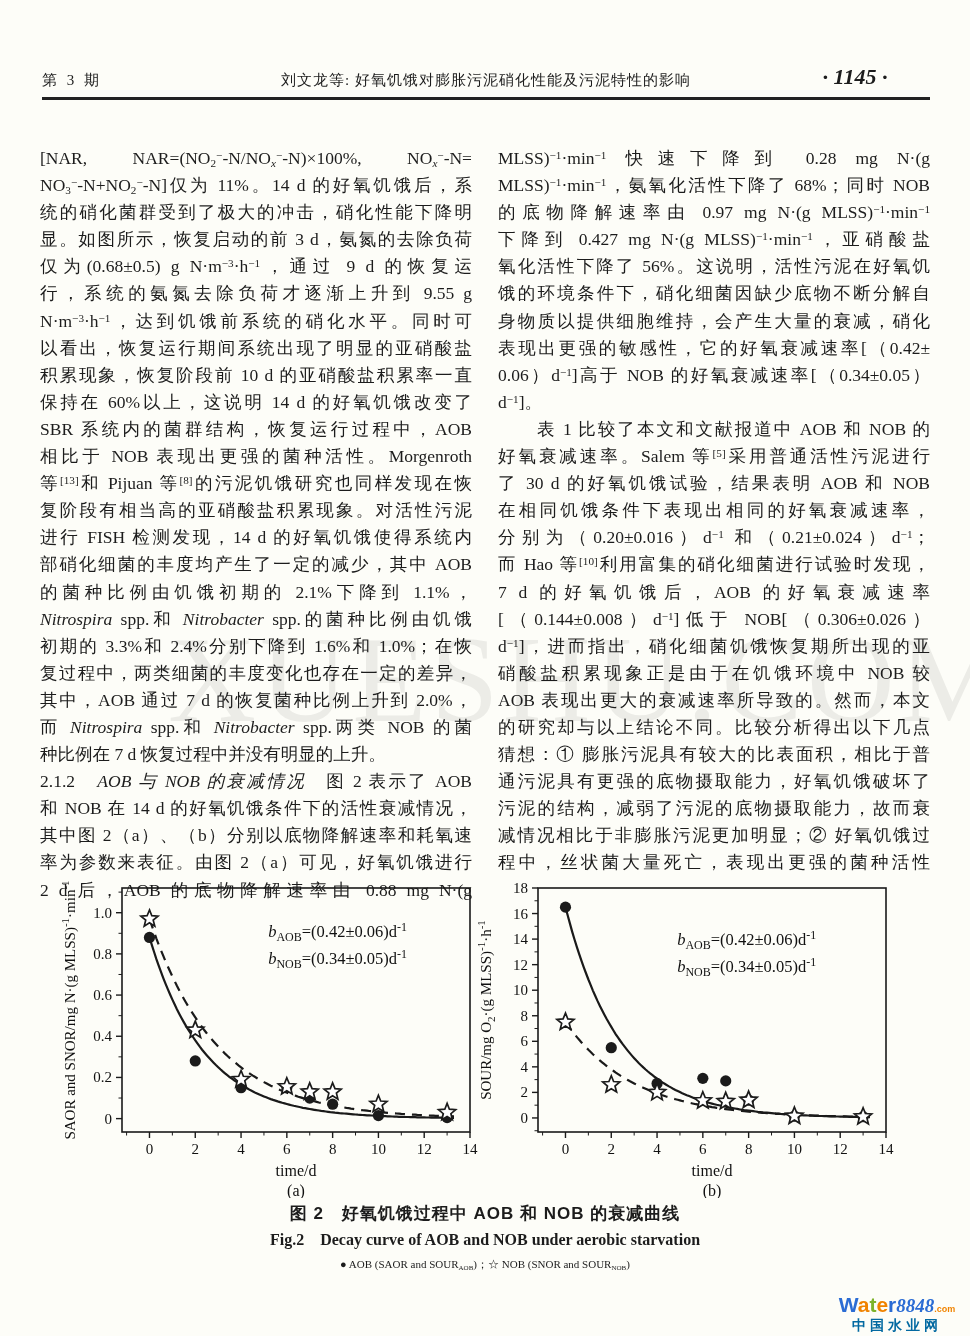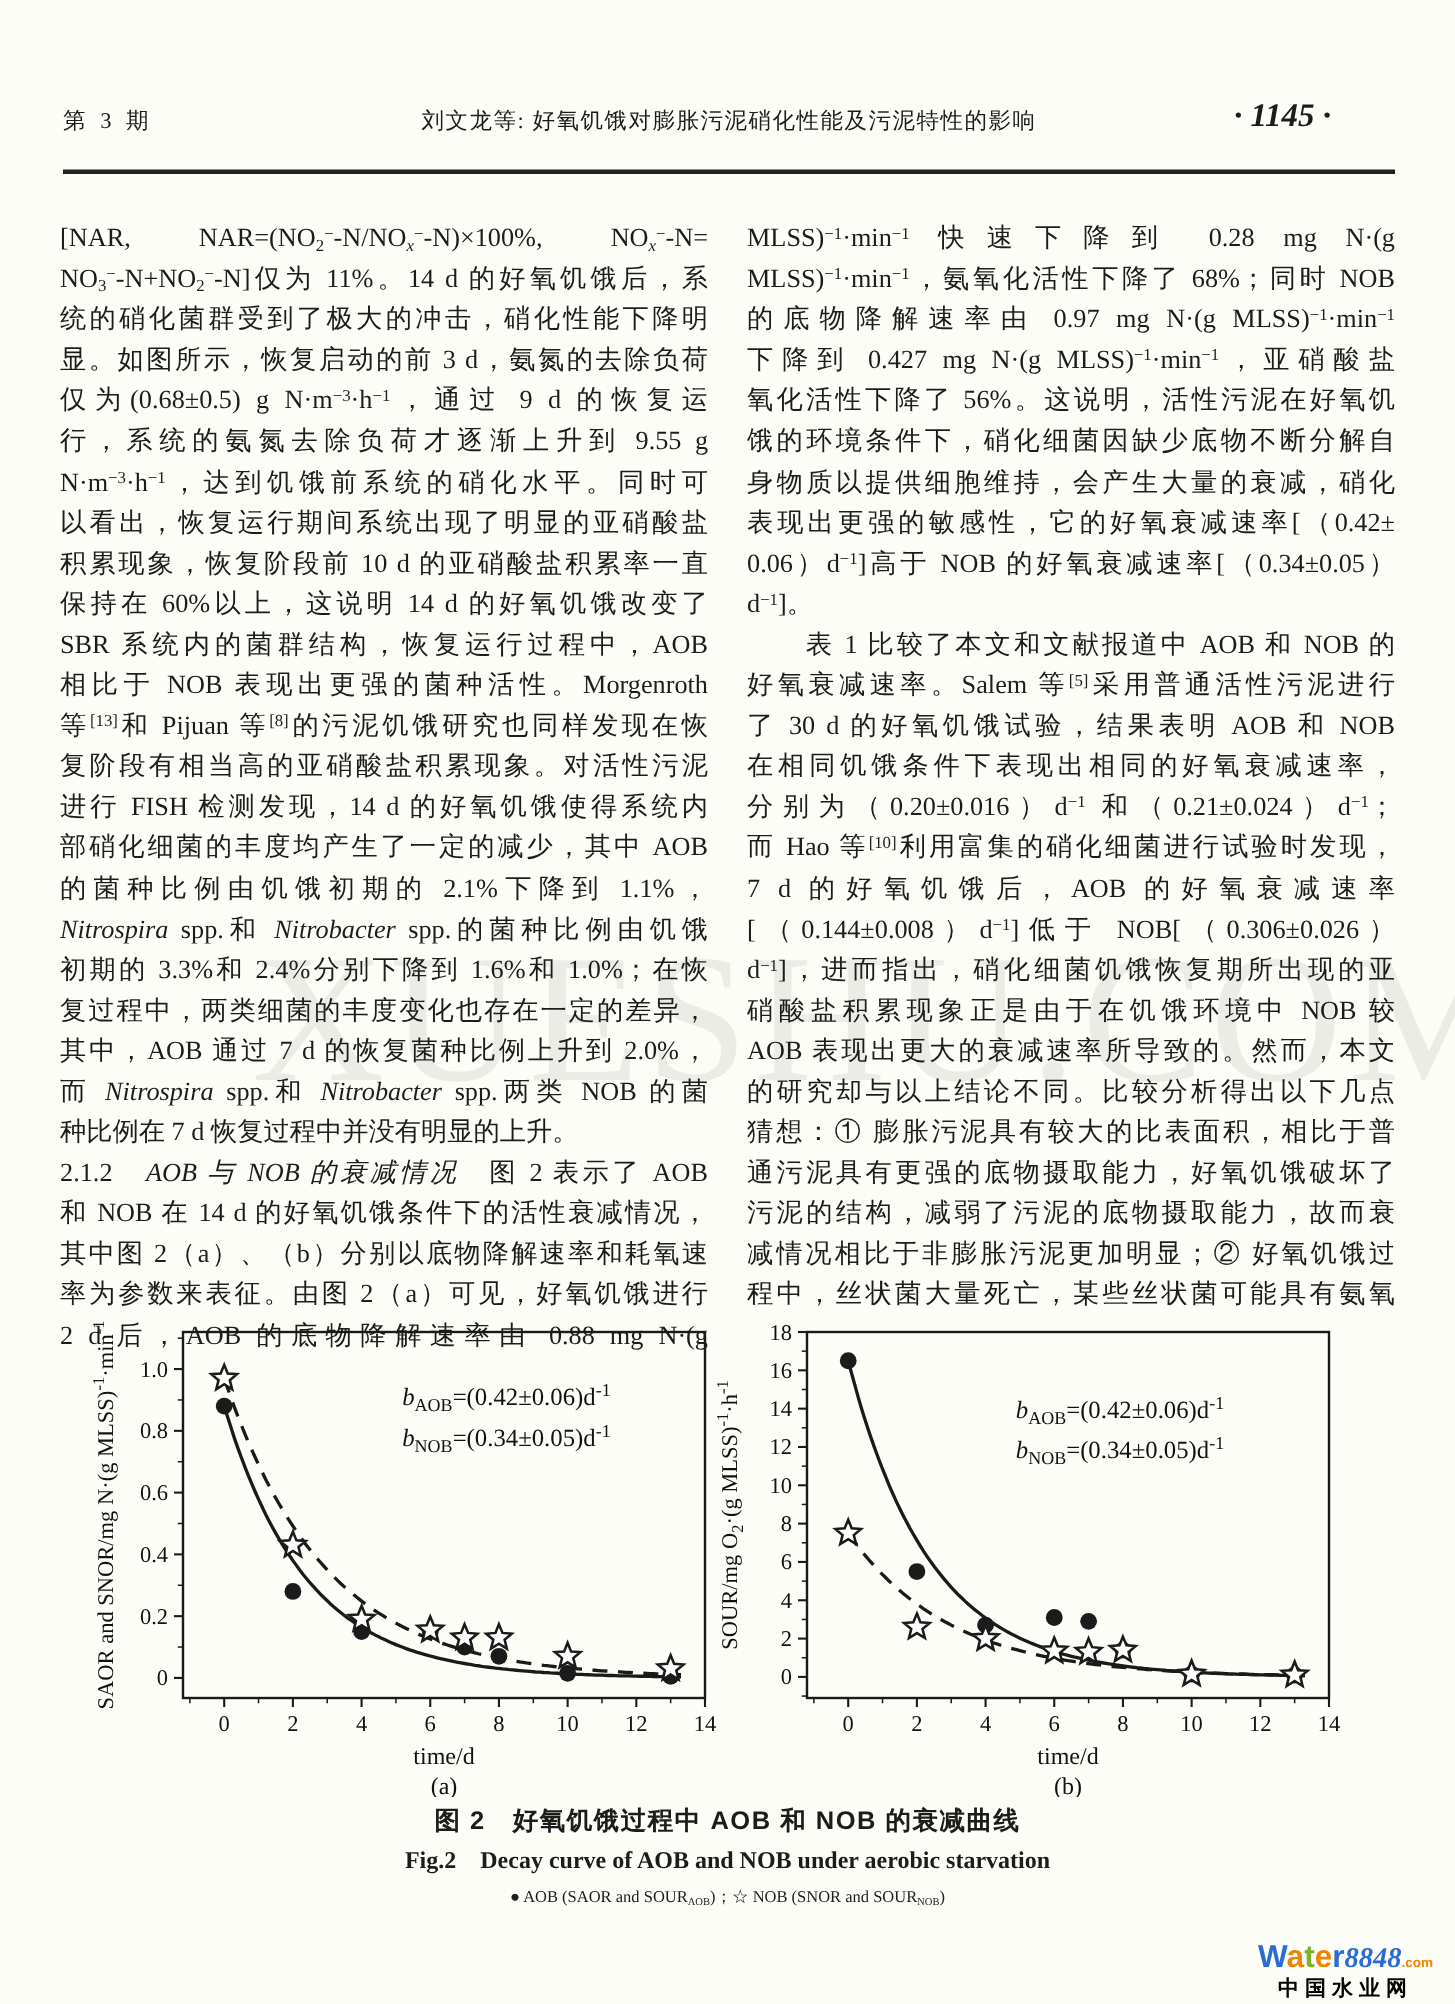--- a/index.html
+++ b/index.html
@@ -1,20 +1,20 @@
 <!DOCTYPE html>
 <html><head>
 <meta charset="utf-8">
 <style>
   html,body{margin:0;padding:0;background:#d9d9d9;}
   .page{position:relative;width:970px;height:1336px;margin:0 auto;background:#fdfdf8;
         overflow:hidden;font-family:"Liberation Serif",serif;color:#1c1c1c;}
   
   .header{position:absolute;left:42px;right:40px;top:64px;display:flex;align-items:flex-end;
-          border-bottom:3px solid #222;padding-bottom:23px;font-size:15px;}
+          border-bottom:3px solid #222;padding-bottom:7px;font-size:15px;}
   .h-issue{width:150px;letter-spacing:3px;}
   .h-title{flex:1;text-align:center;letter-spacing:1px;}
   .h-page{width:150px;text-align:center;font-style:italic;font-size:22px;font-weight:bold;}
   
   .cols{position:absolute;left:40px;top:113px;width:890px;display:flex;gap:26px;margin-top:32px;}
   .col{width:432px;font-size:17.5px;line-height:27.1px;}
   .tl{text-align:justify;text-align-last:justify;height:27.1px;overflow:hidden;}
   .tl.fl{text-align-last:left;}
   .tl sup{font-size:64%;position:relative;top:-0.45em;vertical-align:baseline;line-height:0;}
   .tl sub{font-size:64%;position:relative;top:0.28em;vertical-align:baseline;line-height:0;}
@@ -102,21 +102,21 @@
         <div class="tl">7 d 的好氧饥饿后，AOB 的好氧衰减速率</div>
         <div class="tl">[（0.144±0.008）d<sup>−1</sup>]低于 NOB[（0.306±0.026）</div>
         <div class="tl">d<sup>−1</sup>]，进而指出，硝化细菌饥饿恢复期所出现的亚</div>
         <div class="tl">硝酸盐积累现象正是由于在饥饿环境中 NOB 较</div>
         <div class="tl">AOB 表现出更大的衰减速率所导致的。然而，本文</div>
         <div class="tl">的研究却与以上结论不同。比较分析得出以下几点</div>
         <div class="tl">猜想：① 膨胀污泥具有较大的比表面积，相比于普</div>
         <div class="tl">通污泥具有更强的底物摄取能力，好氧饥饿破坏了</div>
         <div class="tl">污泥的结构，减弱了污泥的底物摄取能力，故而衰</div>
         <div class="tl">减情况相比于非膨胀污泥更加明显；② 好氧饥饿过</div>
-        <div class="tl">程中，丝状菌大量死亡，某些丝状菌可能具有氨氧</div>
+        <div class="tl">程中，丝状菌大量死亡，表现出更强的菌种活性</div>
       </div>
   </div>
 
   <div class="chart" id="chart-a"><svg width="424" height="318" viewBox="0 0 424 318">
         <rect x="64" y="8" width="348" height="244" fill="none" stroke="#1a1a1a" stroke-width="1.6"></rect>
         <line x1="68.57894736842105" y1="252" x2="68.57894736842105" y2="255.5" stroke="#1a1a1a" stroke-width="1"></line>
         <line x1="114.36842105263159" y1="252" x2="114.36842105263159" y2="255.5" stroke="#1a1a1a" stroke-width="1"></line>
         <line x1="160.1578947368421" y1="252" x2="160.1578947368421" y2="255.5" stroke="#1a1a1a" stroke-width="1"></line>
         <line x1="205.94736842105266" y1="252" x2="205.94736842105266" y2="255.5" stroke="#1a1a1a" stroke-width="1"></line>
         <line x1="251.73684210526315" y1="252" x2="251.73684210526315" y2="255.5" stroke="#1a1a1a" stroke-width="1"></line>
@@ -263,16 +263,16 @@
       </svg></div>
 
   <div class="cap cap-cn">图 2　好氧饥饿过程中 AOB 和 NOB 的衰减曲线</div>
   <div class="cap cap-en">Fig.2　Decay curve of AOB and NOB under aerobic starvation</div>
   <div class="cap cap-legend">● AOB (SAOR and SOUR<sub>AOB</sub>)；☆ NOB (SNOR and SOUR<sub>NOB</sub>)</div>
 
   <div class="logo">
     <div class="logo-top">
       <span id="logo-letters"><span style="color: rgb(43, 108, 212);">W</span><span style="color: rgb(240, 131, 0);">a</span><span style="color: rgb(125, 179, 42);">t</span><span style="color: rgb(240, 131, 0);">e</span><span style="color: rgb(43, 108, 212);">r</span></span><span class="logo-num" id="logo-num" style="color: rgb(43, 108, 212);">8848</span><span class="logo-com" id="logo-com" style="color: rgb(240, 131, 0);">.com</span>
     </div>
-    <div class="logo-cn" id="logo-cn" style="color: #000000;">中国水业网</div>
+    <div class="logo-cn" id="logo-cn" style="color: #0369a1;">中国水业网</div>
   </div>
 
 </div>
 
 </body></html>

